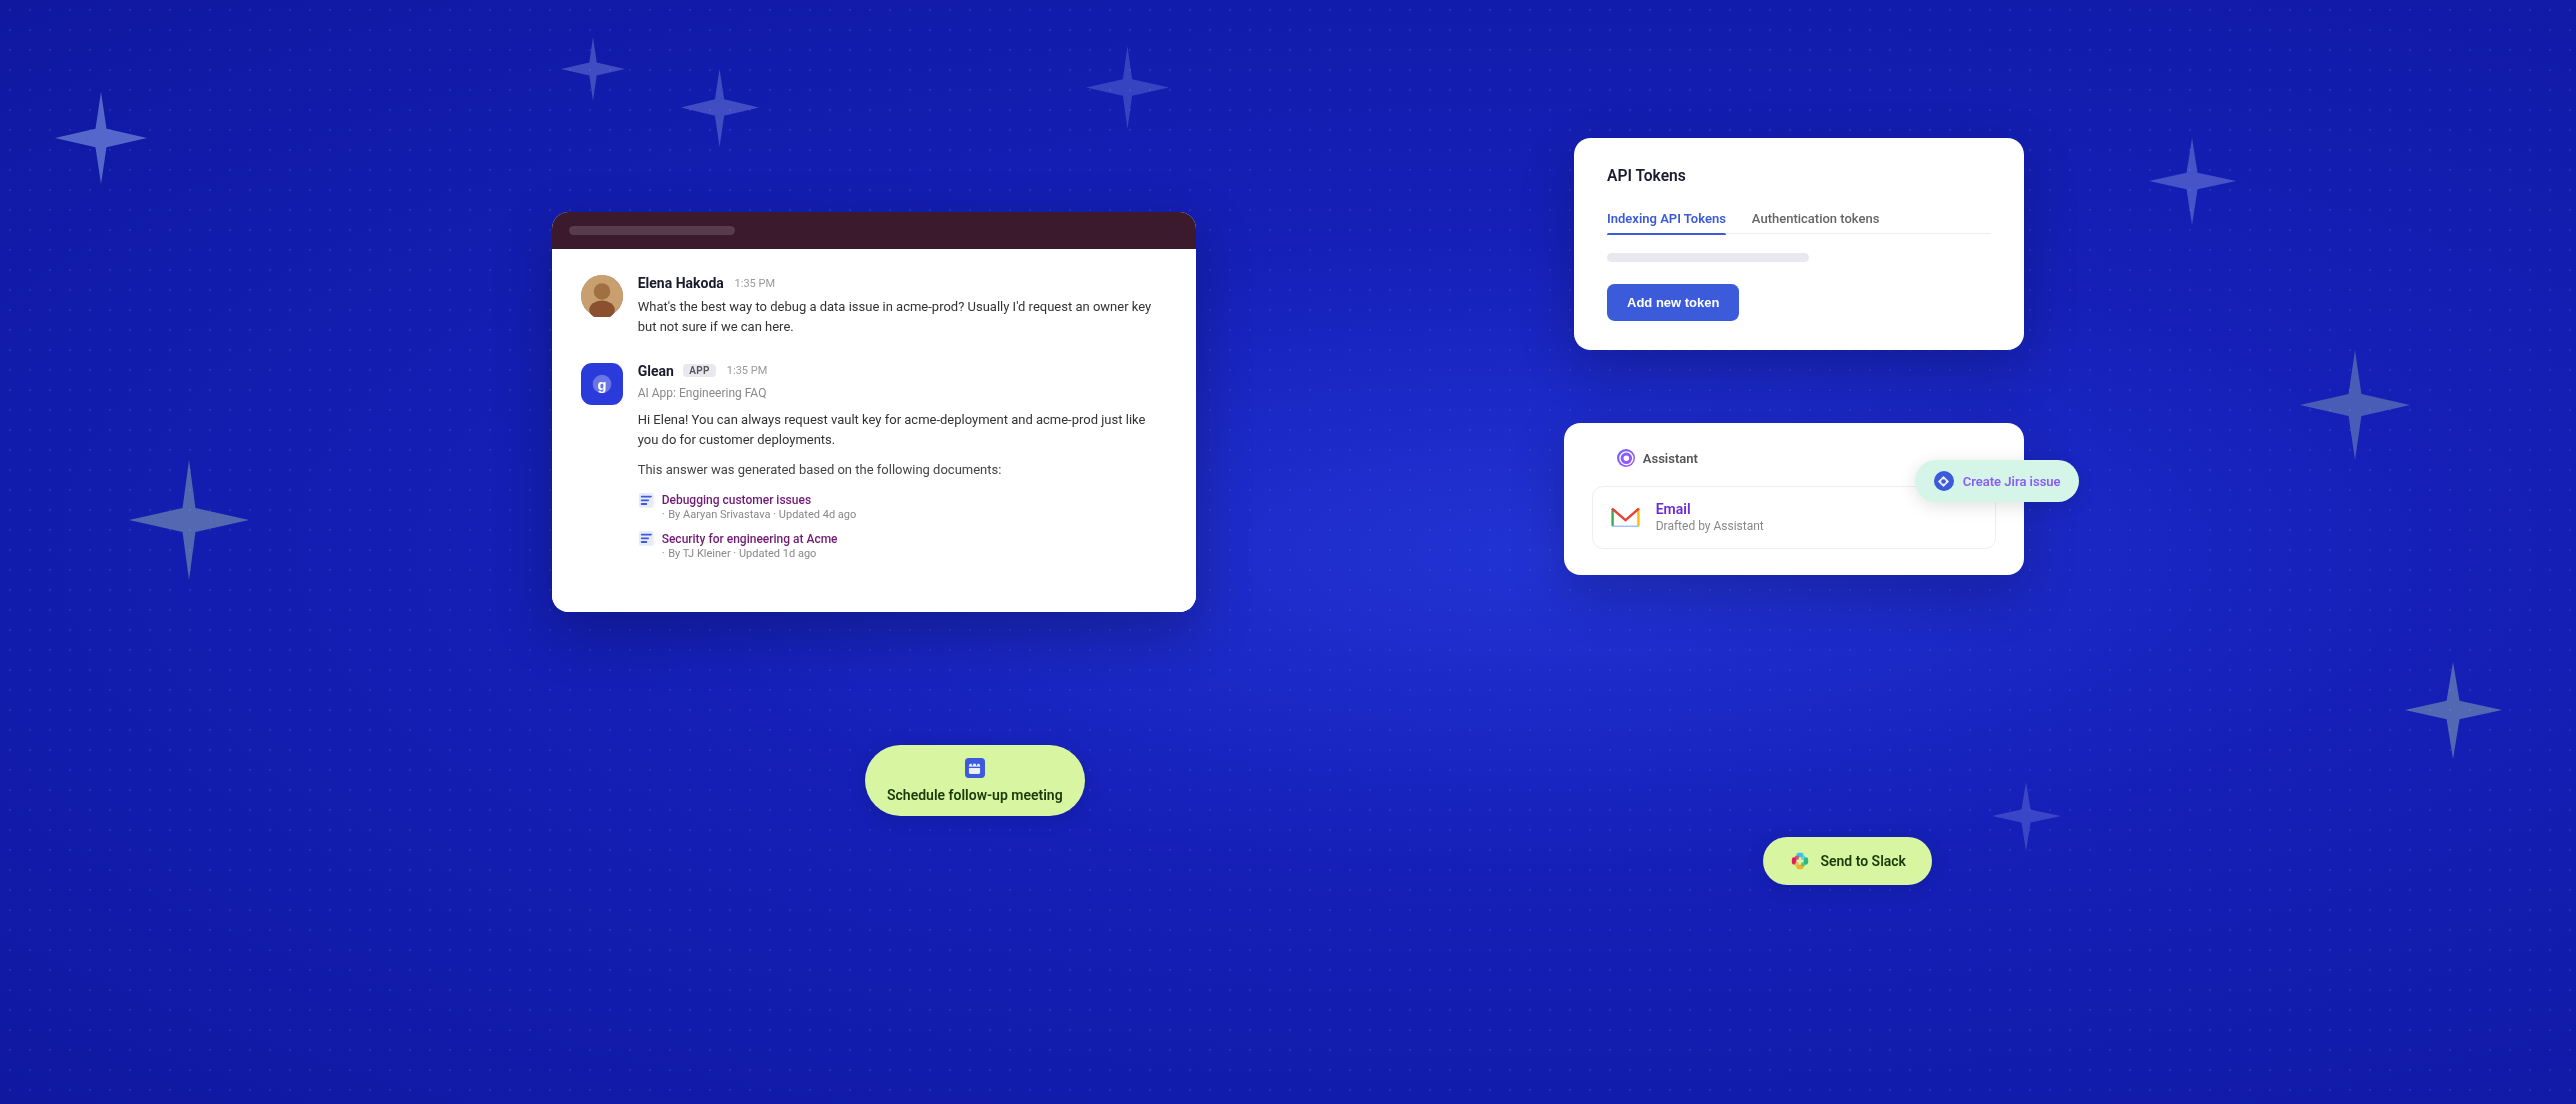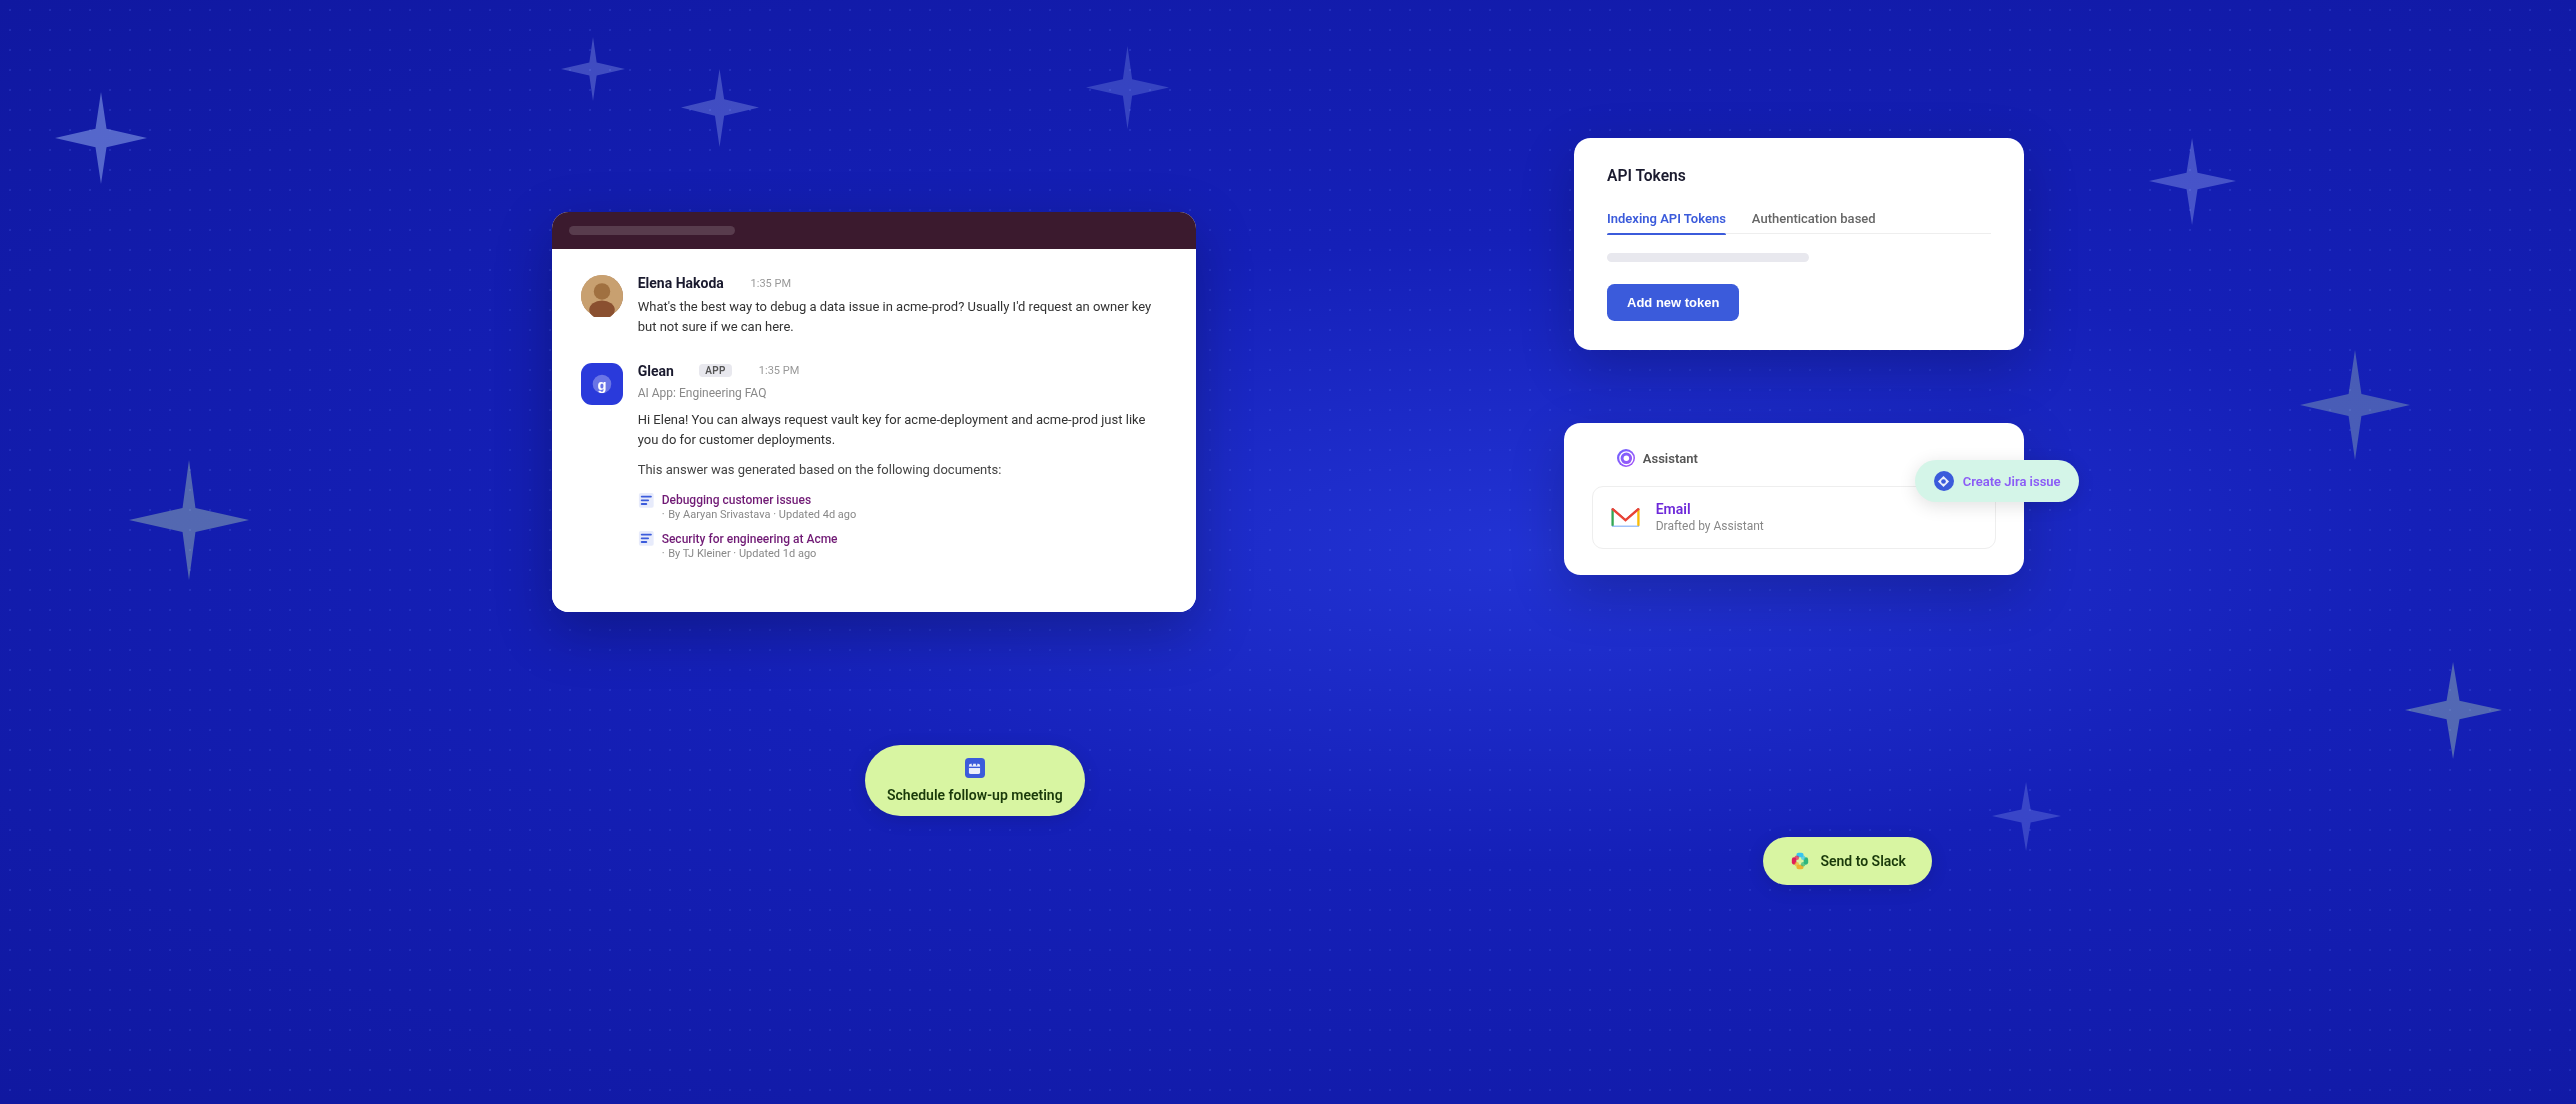--- a/index.html
+++ b/index.html
@@ -109,21 +109,21 @@
       flex-shrink: 0;
     }
 
     .msg-content {
       flex: 1;
     }
 
     .msg-header {
       display: flex;
       align-items: center;
-      gap: 25px;
+      gap: 9px;
       margin-bottom: 5.5px;
     }
 
     .msg-name {
       font-weight: 700;
       font-size: 14px;
       color: #1a1a2e;
     }
 
     .msg-app-badge {
@@ -514,21 +514,21 @@
             </div>
           </div>
         </div>
       </div>
     </div>
 
     <div class="api-card">
       <div class="api-title">API Tokens</div>
       <div class="tabs-row">
         <div class="tab-item active">Indexing API Tokens</div>
-        <div class="tab-item">Authentication based</div>
+        <div class="tab-item">Authentication tokens</div>
       </div>
       <div class="token-placeholder"></div>
       <button class="add-token-btn">Add new token</button>
     </div>
 
     <div class="assistant-card">
       <div class="assistant-header">
         <div class="assistant-icon">
           <svg width="14.7" height="14.7" viewBox="0 0 16 16">
             <circle cx="8" cy="8" r="7" fill="none" stroke="white" stroke-width="1.5"></circle>

